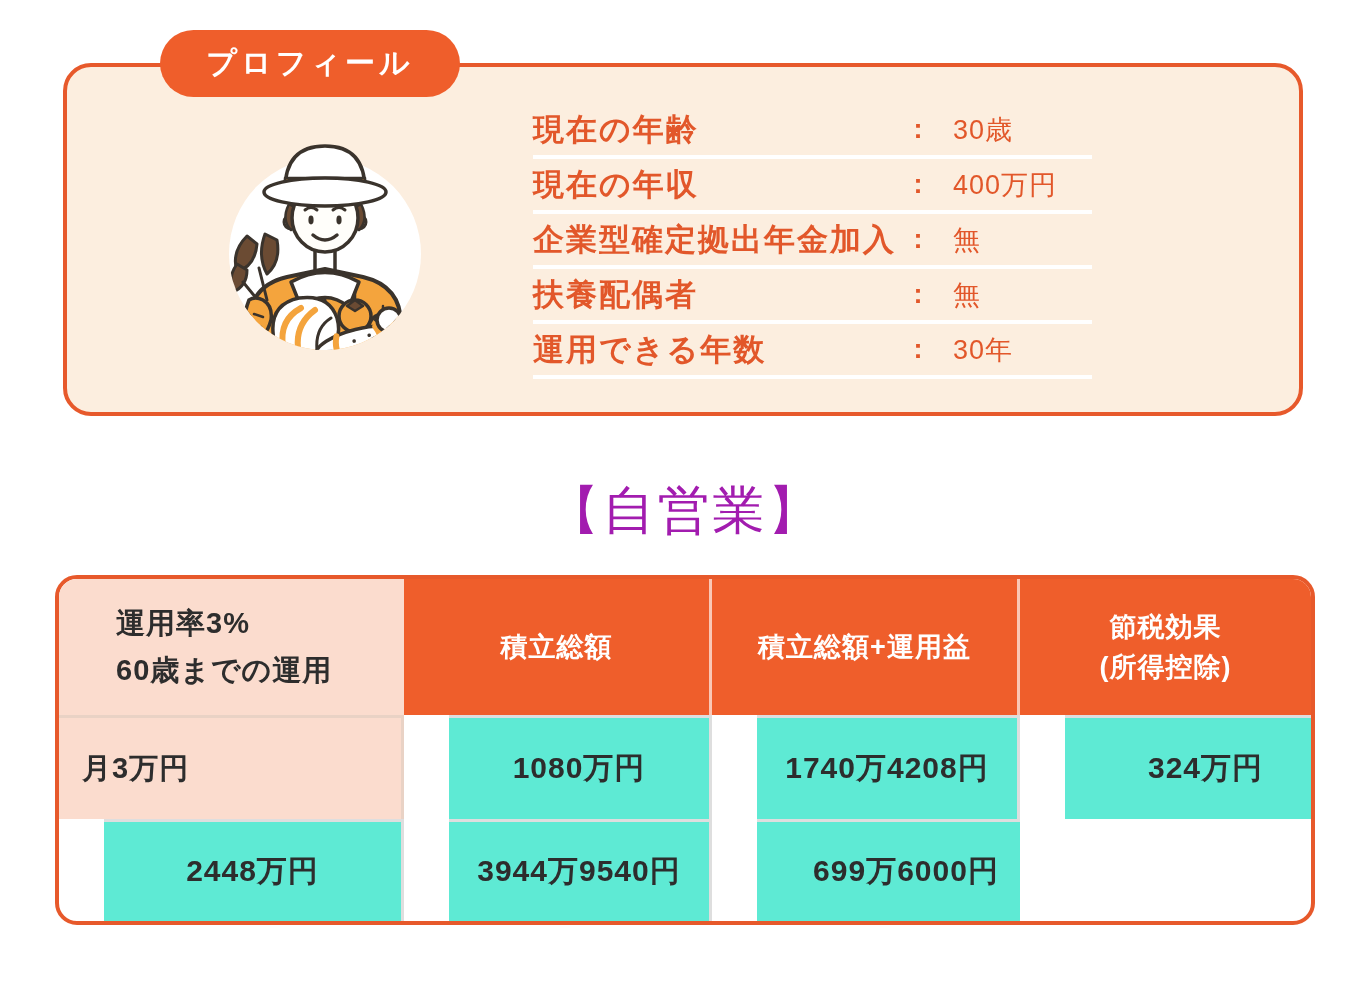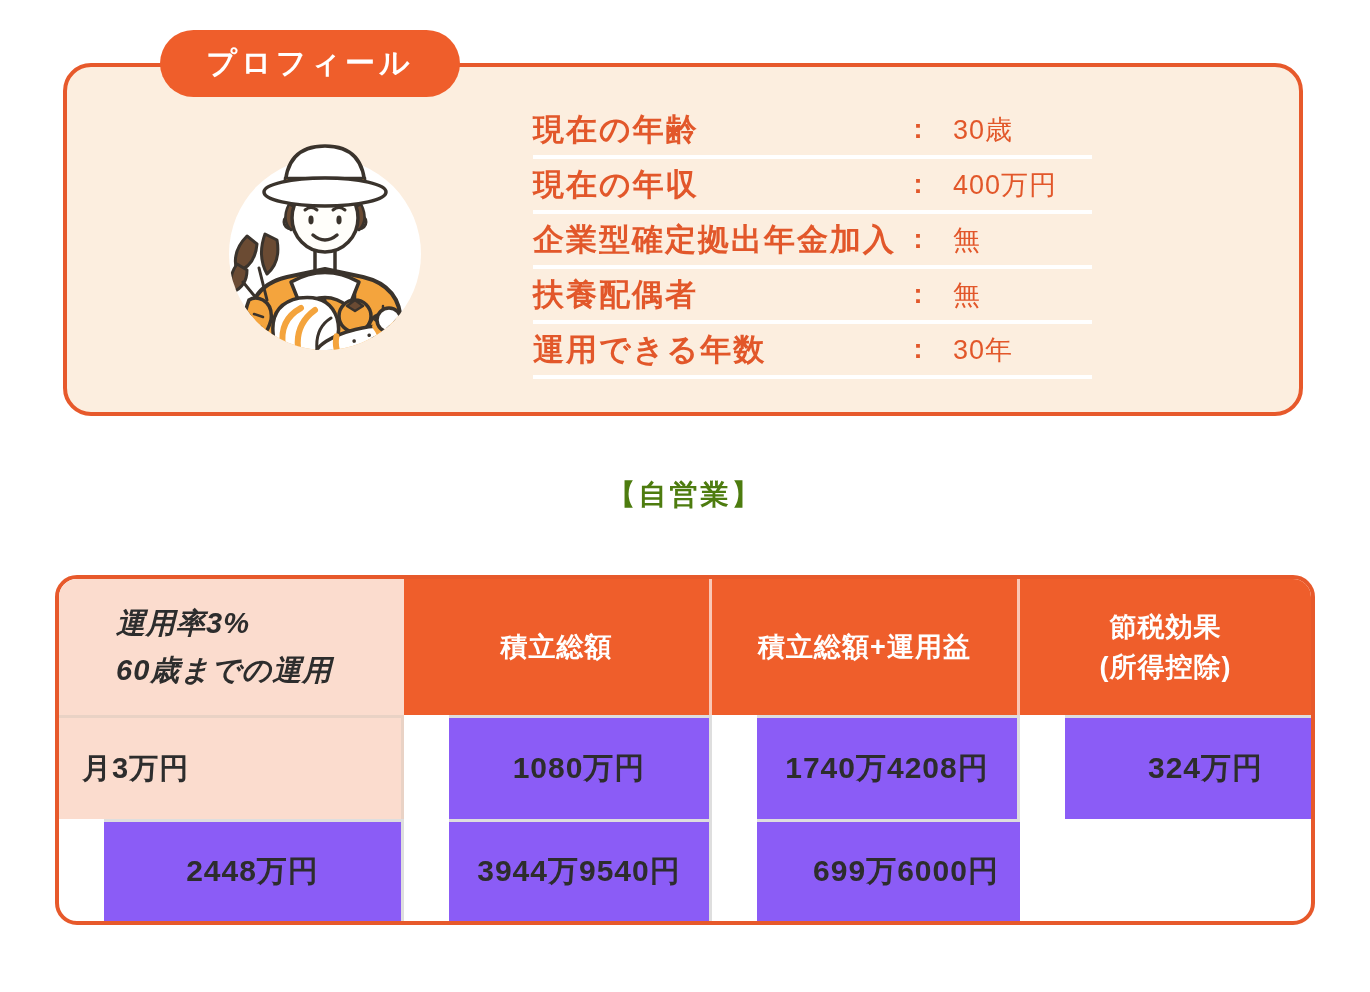--- a/index.html
+++ b/index.html
@@ -50,22 +50,22 @@
     color:var(--orange-text);font-size:27px;font-weight:800;
   }
   .profile-row .pvalue{
     flex:1;padding-left:22px;
     color:var(--orange-text);font-size:27px;font-weight:400;letter-spacing:1px;
   }
 
   
   .section-title{
     position:absolute;left:0;top:476px;width:100%;
-    text-align:center;color:#4d7c0f;
-    font-size:28px;font-weight:700;letter-spacing:3px;
+    text-align:center;color:#a21caf;
+    font-size:52px;font-weight:400;letter-spacing:3px;
   }
 
   
   .results-table{
     position:absolute;left:55px;top:575px;width:1260px;height:350px;
     box-sizing:border-box;
     border:4px solid var(--orange-border);
     border-radius:22px;
     overflow:hidden;background:#fff;
     display:grid;
@@ -77,30 +77,30 @@
     background:var(--orange);color:#ffffff;
     font-size:27px;font-weight:800;letter-spacing:1px;
     flex-direction:column;line-height:1.5;text-align:center;
     border-right:3px solid rgba(255,255,255,.65);
   }
   .cell.head.last{border-right:none;}
   .cell.corner{
     background:var(--pink);color:var(--ink);
     justify-content:flex-start;padding-left:57px;
     flex-direction:column;align-items:flex-start;justify-content:center;
-    font-size:29px;font-weight:800;line-height:1.62;letter-spacing:1px;font-style:italic;
+    font-size:29px;font-weight:800;line-height:1.62;letter-spacing:1px;
   }
   .cell.plan{
     background:var(--pink);color:var(--ink);
     justify-content:flex-start;padding-left:23px;
     font-size:29px;font-weight:800;letter-spacing:1px;
     border-top:3px solid #E9D2C5;border-right:3px solid #E9D2C5;
   }
   .cell.val{
-    background:#8b5cf6;color:var(--ink);
+    background:#5eead4;color:var(--ink);
     font-size:30px;font-weight:800;letter-spacing:1px;
     border-top:3px solid var(--grid);border-right:3px solid var(--grid);margin-left:45px;
   }
   .cell.val.last{border-right:none;padding-left:35px;}
 </style>
 </head>
 <body>
 
 <div class="canvas">
 

